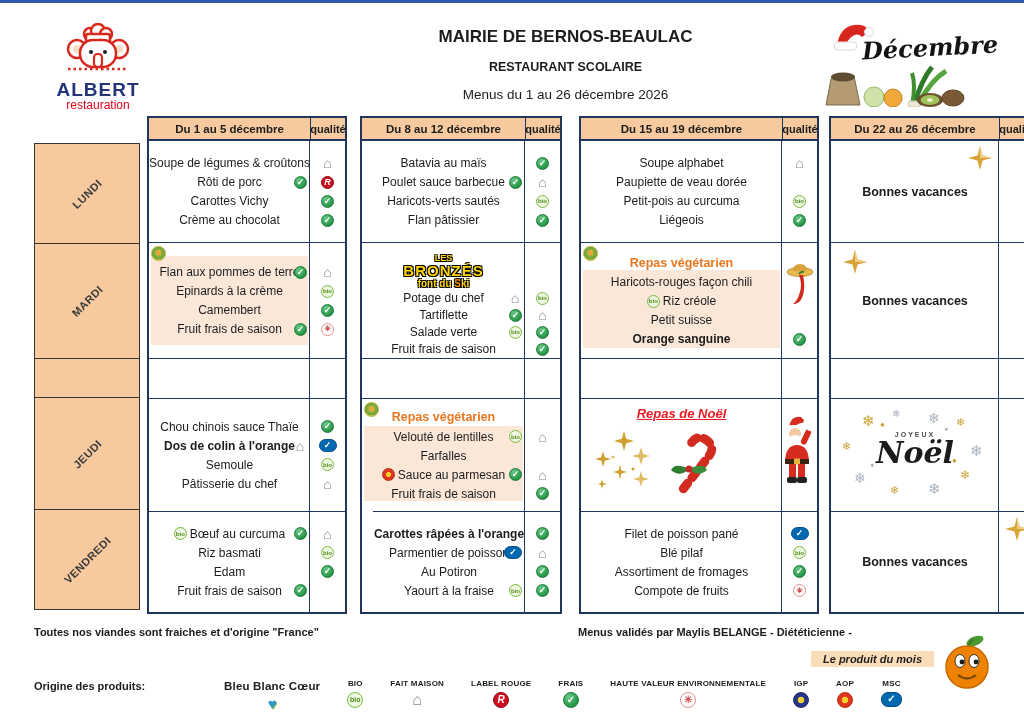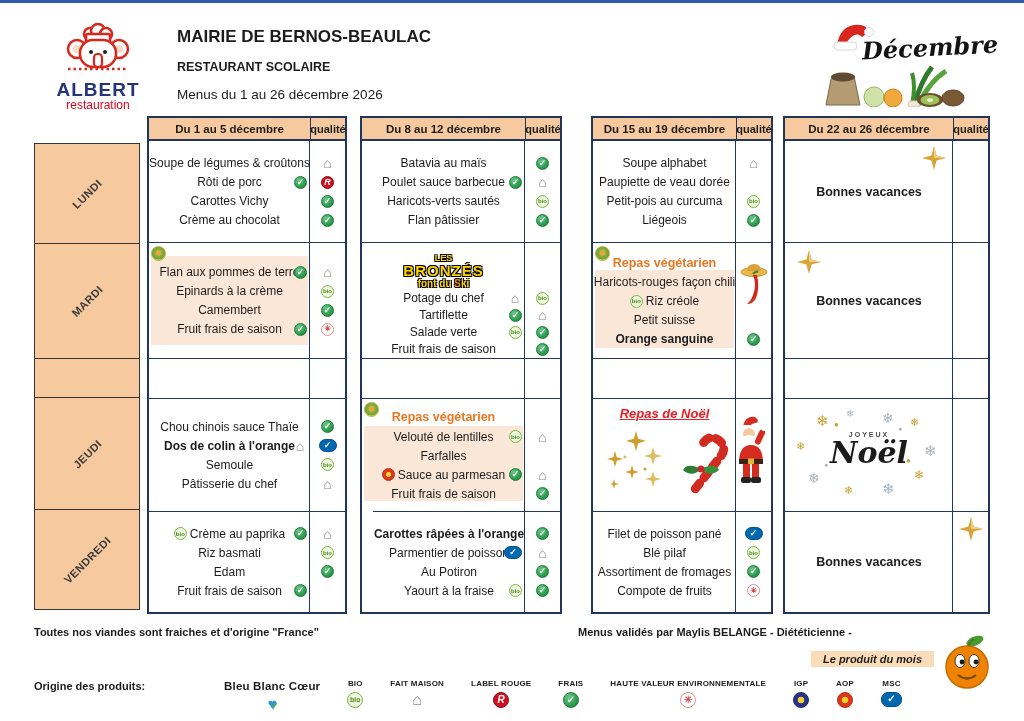--- a/index.html
+++ b/index.html
@@ -7,21 +7,21 @@
   }
   *{box-sizing:border-box;margin:0;padding:0}
   body{background:#888;font-family:"Liberation Sans",sans-serif;color:var(--ink)}
   .page{width:1024px;height:721px;background:#fff;position:relative;overflow:hidden;margin:0 auto;border-top:3px solid #2e5aa8}
 
   
   .header{position:relative;height:110px}
   .albert{position:absolute;left:36px;top:20px;width:124px;text-align:center}
   .albert-name{font-weight:700;font-size:19px;letter-spacing:1px;color:#24357a;line-height:1;margin-top:1px}
   .albert-sub{font-size:12px;color:#e2001a;line-height:1.1}
-  .titles{position:absolute;left:177px;right:70px;top:24px;}
+  .titles{position:absolute;left:177px;right:70px;top:24px;text-align:center}
   .t1{font-weight:700;font-size:17px}
   .t2{font-weight:700;font-size:12.5px;margin-top:13px}
   .t3{font-size:13.5px;margin-top:13px}
   .month-art{position:absolute;right:26px;top:16px;width:180px;height:90px}
   .month-word{position:absolute;left:44px;top:14px;font-family:"DejaVu Serif",serif;font-style:italic;font-weight:700;font-size:24px;color:#141414;transform:rotate(-3deg)}
   .month-hat{position:absolute;left:14px;top:0}
   .month-veg{position:absolute;left:0;bottom:2px}
 
   
   .menu-area{display:flex;align-items:flex-start;margin:3px 26px 0 34px}
@@ -308,21 +308,21 @@
                 <span class="ic ic-fait-maison">⌂</span>
               </div>
             </div>
           </div>
         </div>
         <div class="wrow" style="height: 101px;">
           <div class="cellc">
             <div class="mline">
               <div class="ml-m">
                 <span class="ic ic-bio">bio</span>
-                <span class="txt">Crème au paprika</span>
+                <span class="txt">Bœuf au curcuma</span>
                 <span class="ml-end">
                   <span class="ic ic-frais">✓</span>
                 </span>
               </div>
               <div class="ml-q">
                 <span class="ic ic-fait-maison">⌂</span>
               </div>
             </div>
             <div class="mline">
               <div class="ml-m">
@@ -529,21 +529,21 @@
                   <span class="ic ic-bio">bio</span>
                 </span>
               </div>
               <div class="ml-q">
                 <span class="ic ic-frais">✓</span>
               </div>
             </div>
           </div>
         </div>
       </div>
-      <div class="week-table" style="width: 182px; margin-left: 29px;">
+      <div class="week-table" style="width: 240px; margin-left: 17px;">
         <div class="week-head">
           <div class="wh-title">Du 15 au 19 décembre</div>
           <div class="wh-q">qualité</div>
         </div>
         <div class="wrow" style="height: 101px;">
           <div class="cellc">
             <div class="mline">
               <div class="ml-m">
                 <span class="txt">Soupe alphabet</span>
               </div>

